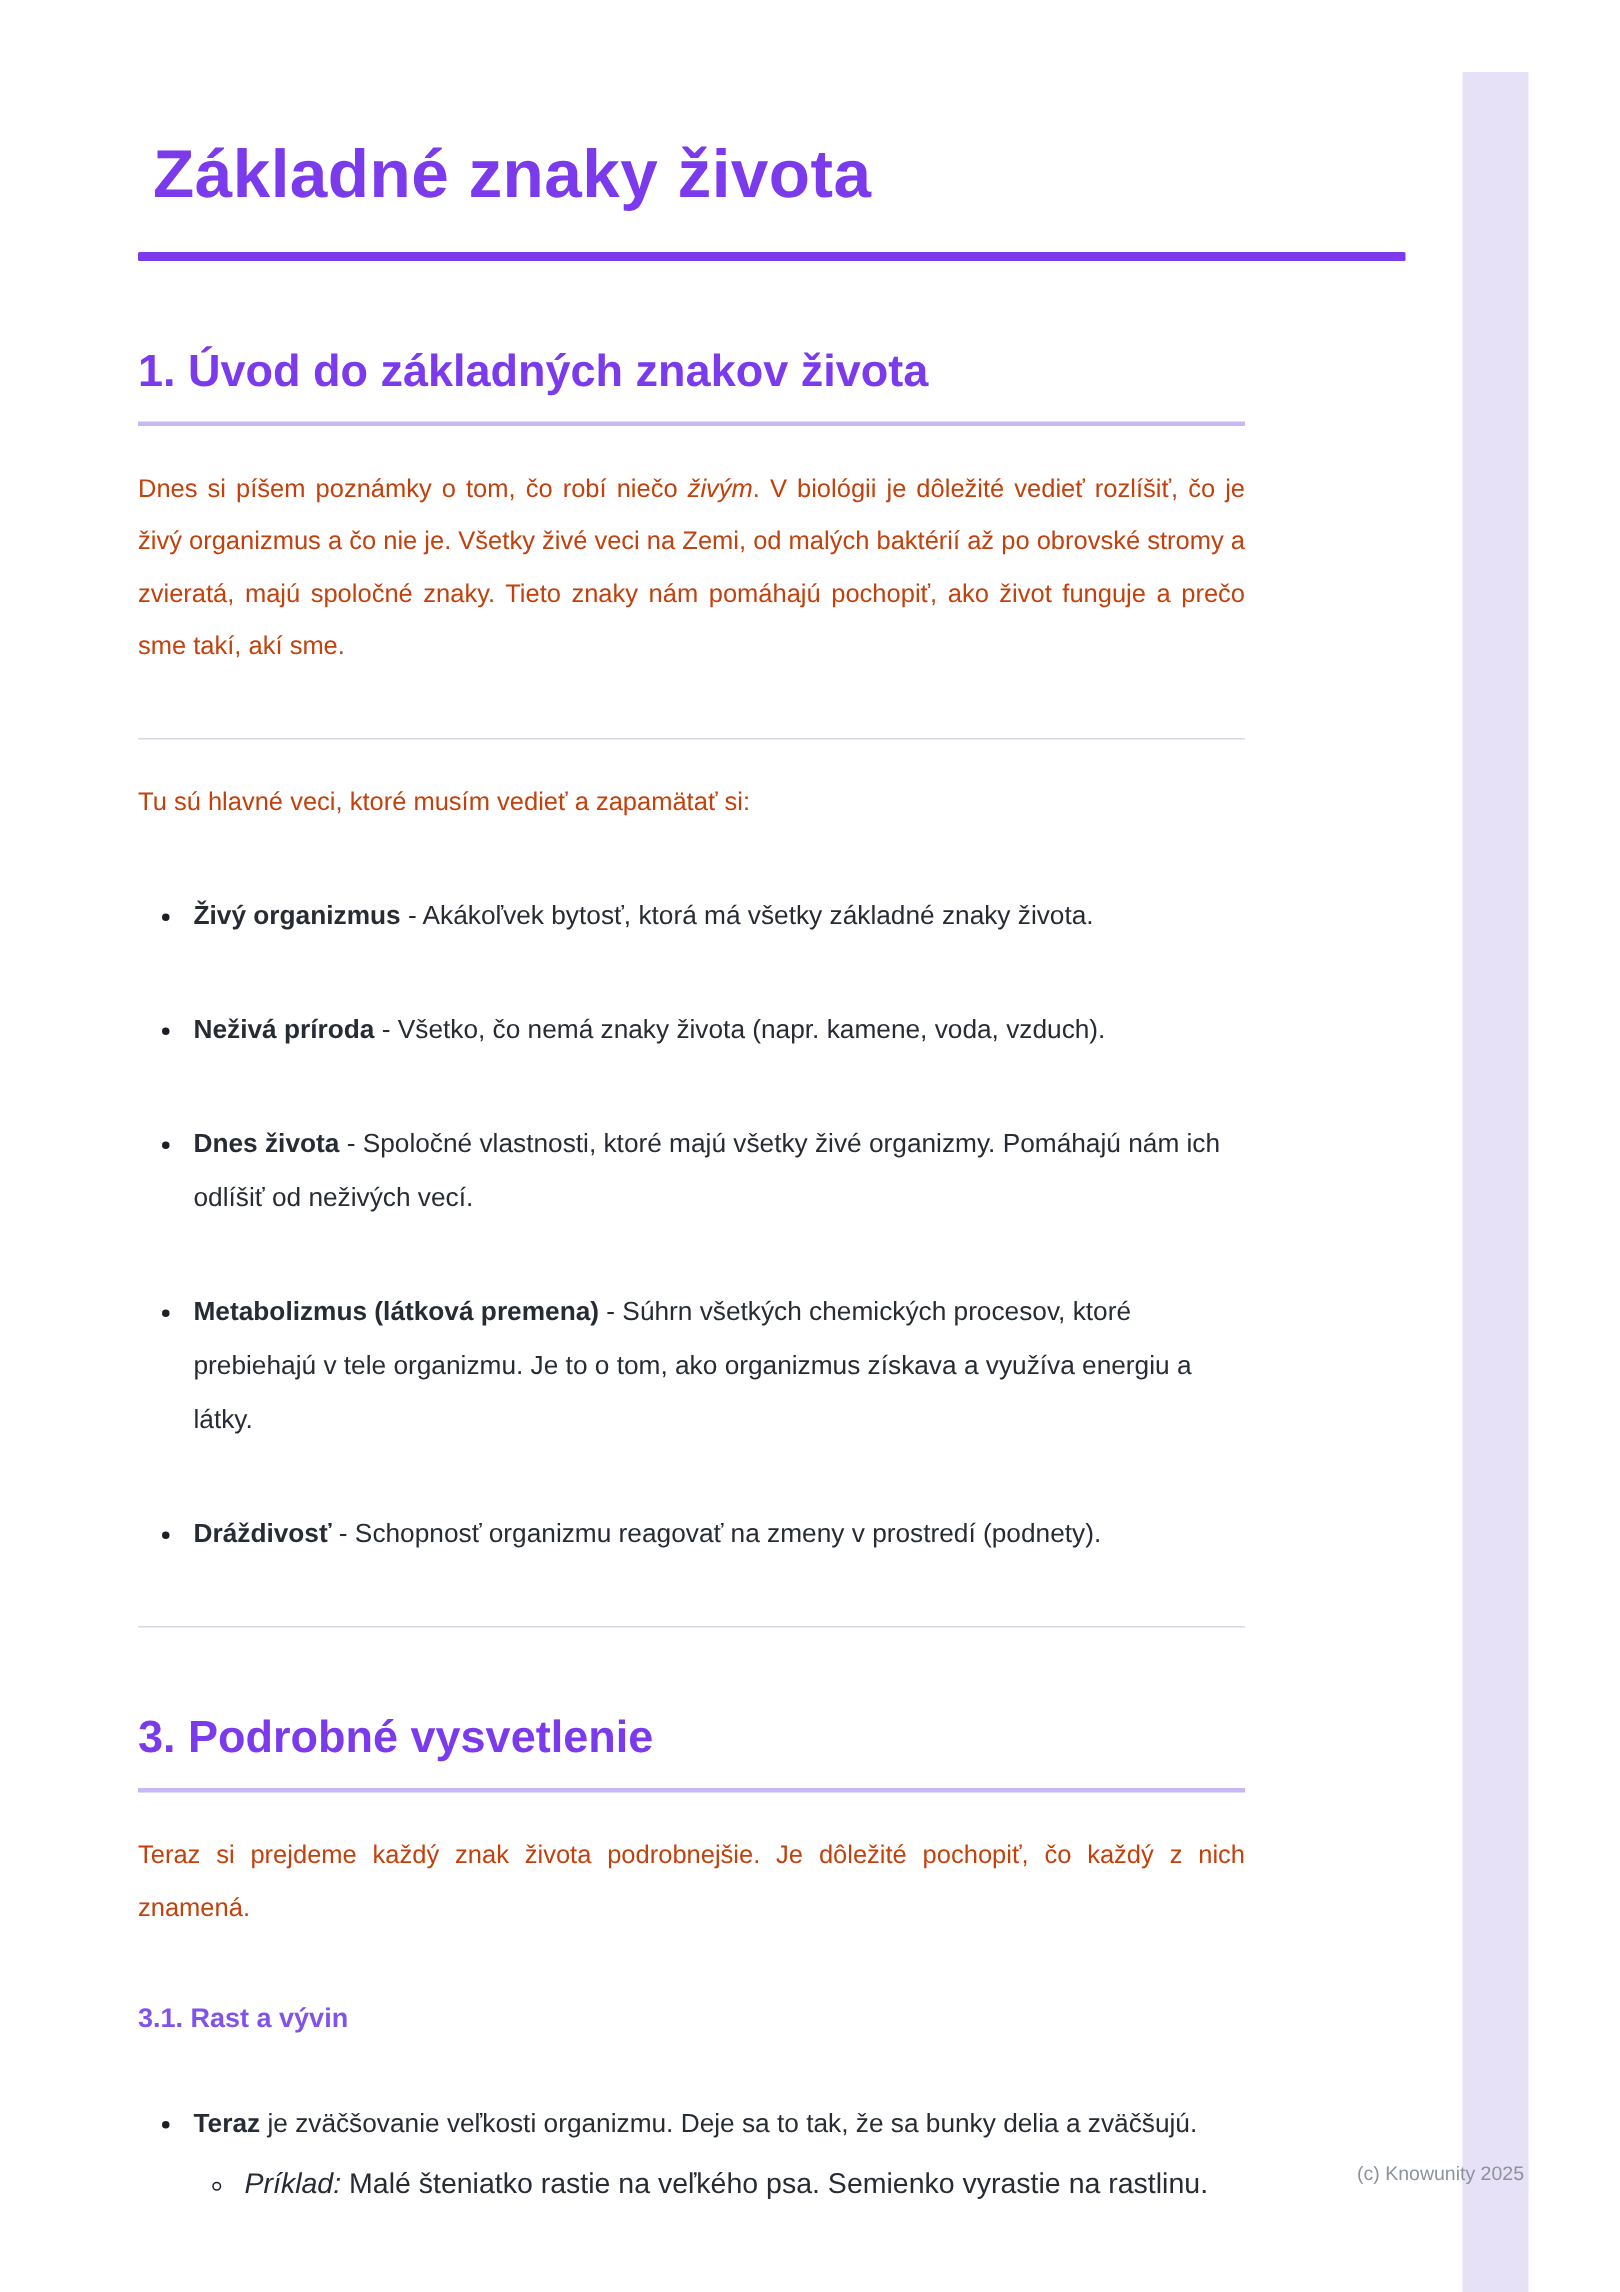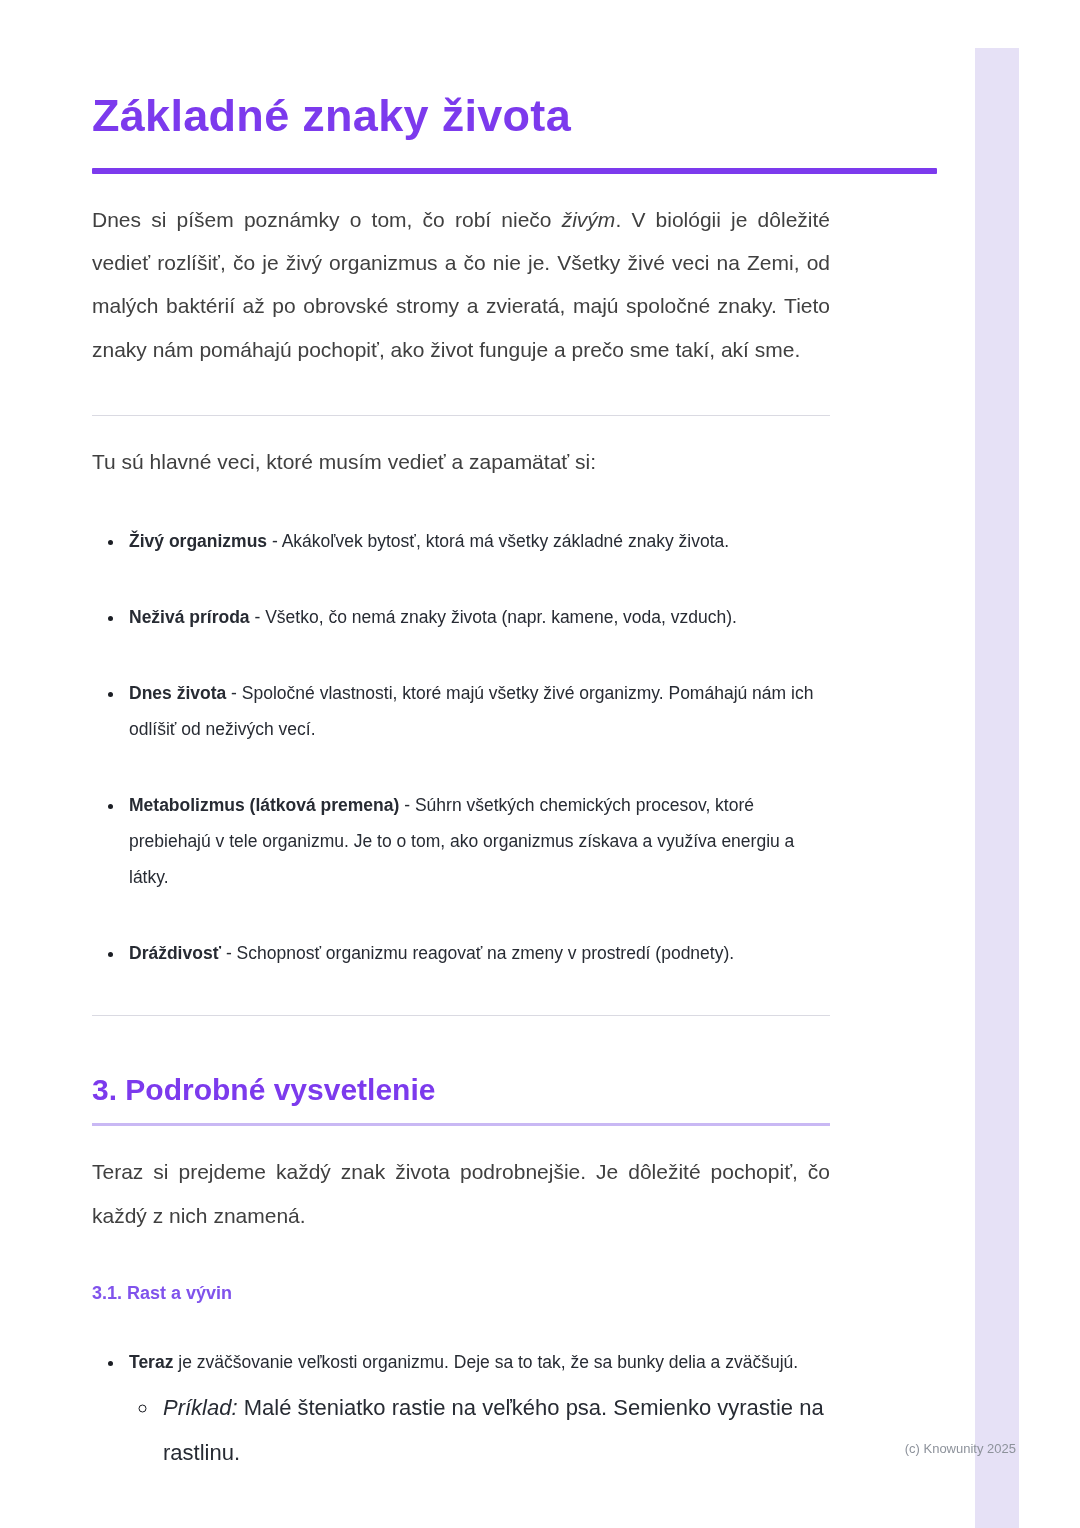--- a/index.html
+++ b/index.html
@@ -28,21 +28,21 @@
 
   .content {
     position: absolute;
     left: 92px;
     top: 0;
     width: 738px;
     z-index: 1;
   }
 
   .doc-title {
-    margin: 90px 0 0;
+    margin: 90px 10px 0;
     font-size: 45px;
     line-height: 1.15;
     font-weight: 700;
     color: #7c3aed;
     letter-spacing: 0.3px;
   }
 
   .title-rule {
     margin-top: 26px;
     width: 845px;
@@ -64,23 +64,23 @@
   .subsection-heading {
     margin: 46px 0 0;
     font-size: 18px;
     line-height: 1.2;
     font-weight: 700;
     color: #8053ec;
   }
 
   .body-text {
     margin: 24px 0 0;
-    font-size: 21px;
+    font-size: 17px;
     line-height: 2.06;
-    color: #404040;
+    color: #c2410c;
   }
   .justified {
     text-align: justify;
   }
 
   .divider {
     border: none;
     border-top: 1px solid #dadae2;
     margin: 44px 0 0;
     height: 0;
@@ -102,21 +102,21 @@
   .def-list > li::marker {
     color: #1b1e24;
   }
 
   .sub-list {
     margin: 4px 0 0;
     padding-left: 30px;
     list-style: circle;
   }
   .sub-list > li {
-    font-size: 22px;
+    font-size: 19px;
     line-height: 2.06;
     color: #272b33;
     padding-left: 4px;
   }
   .sub-list > li::marker {
     color: #1b1e24;
   }
 
   strong { font-weight: 700; }
   em { font-style: italic; }
@@ -137,20 +137,21 @@
 <div class="page">
 
   <div class="side-strip"></div>
 
   <main class="content">
 
     <h1 class="doc-title">Základné znaky života</h1>
     <div class="title-rule"></div>
 
     <section>
+      <h2 class="section-heading">1. Úvod do základných znakov života</h2>
       <p class="body-text justified"><span>Dnes si píšem poznámky o tom, čo robí niečo </span><em>živým</em><span>. V biológii je dôležité vedieť rozlíšiť, čo je živý organizmus a čo nie je. Všetky živé veci na Zemi, od malých baktérií až po obrovské stromy a zvieratá, majú spoločné znaky. Tieto znaky nám pomáhajú pochopiť, ako život funguje a prečo sme takí, akí sme.</span></p>
     </section>
 
     <hr class="divider">
 
     <section>
       <p class="body-text">Tu sú hlavné veci, ktoré musím vedieť a zapamätať si:</p>
       <ul class="def-list">
         <li><strong>Živý organizmus</strong><span> - Akákoľvek bytosť, ktorá má všetky základné znaky života.</span></li>
         <li><strong>Neživá príroda</strong><span> - Všetko, čo nemá znaky života (napr. kamene, voda, vzduch).</span></li>

